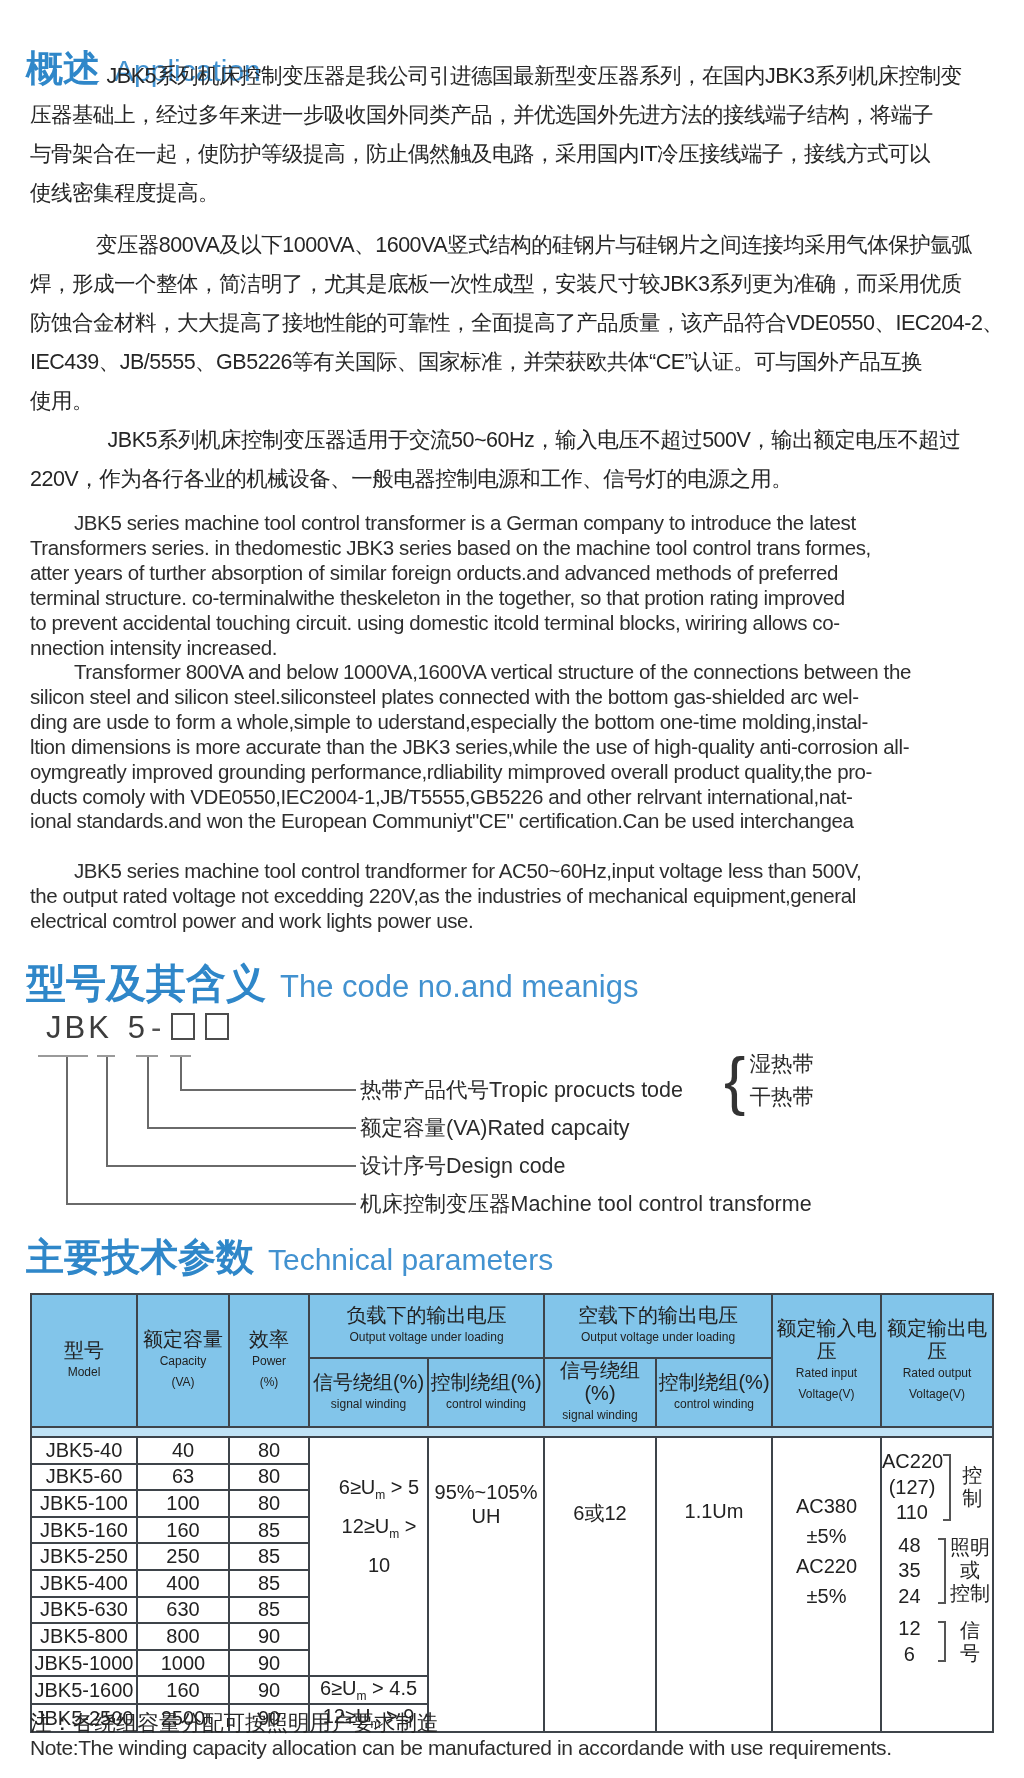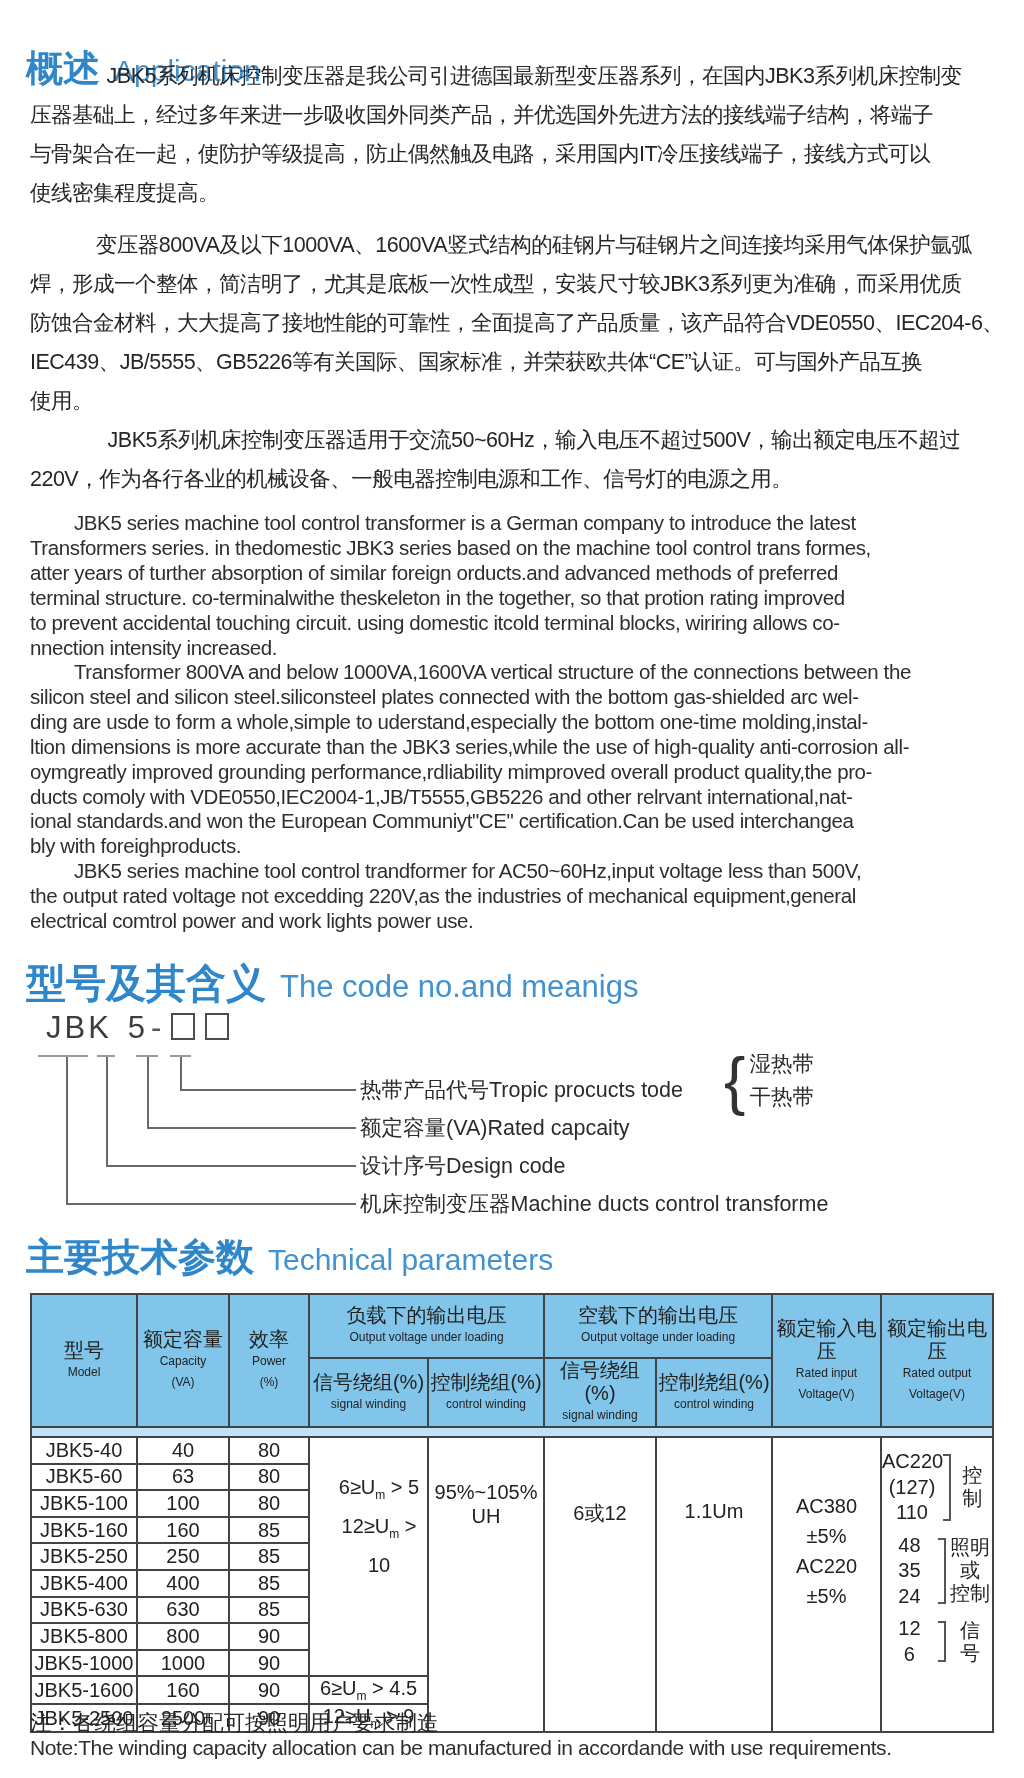--- a/index.html
+++ b/index.html
@@ -88,21 +88,21 @@
 
   <div class="zh-para p1">
     <div class="line">JBK5系列机床控制变压器是我公司引进德国最新型变压器系列，在国内JBK3系列机床控制变</div>
     <div class="line">压器基础上，经过多年来进一步吸收国外同类产品，并优选国外先进方法的接线端子结构，将端子</div>
     <div class="line">与骨架合在一起，使防护等级提高，防止偶然触及电路，采用国内IT冷压接线端子，接线方式可以</div>
     <div class="line">使线密集程度提高。</div>
   </div>
   <div class="zh-para p2">
     <div class="line">变压器800VA及以下1000VA、1600VA竖式结构的硅钢片与硅钢片之间连接均采用气体保护氩弧</div>
     <div class="line">焊，形成一个整体，简洁明了，尤其是底板一次性成型，安装尺寸较JBK3系列更为准确，而采用优质</div>
-    <div class="line">防蚀合金材料，大大提高了接地性能的可靠性，全面提高了产品质量，该产品符合VDE0550、IEC204-6、</div>
+    <div class="line">防蚀合金材料，大大提高了接地性能的可靠性，全面提高了产品质量，该产品符合VDE0550、IEC204-2、</div>
     <div class="line">IEC439、JB/5555、GB5226等有关国际、国家标准，并荣获欧共体“CE”认证。可与国外产品互换</div>
     <div class="line">使用。</div>
   </div>
   <div class="zh-para p3">
     <div class="line">JBK5系列机床控制变压器适用于交流50~60Hz，输入电压不超过500V，输出额定电压不超过</div>
     <div class="line">220V，作为各行各业的机械设备、一般电器控制电源和工作、信号灯的电源之用。</div>
   </div>
 
   <div class="en-para e1">
     <div class="line">JBK5 series machine tool control transformer is a German company to introduce  the latest</div>
@@ -113,21 +113,20 @@
     <div class="line">nnection intensity increased.</div>
   </div>
   <div class="en-para e2">
     <div class="line">Transformer 800VA and below 1000VA,1600VA vertical structure of the connections between the</div>
     <div class="line"> silicon steel and silicon steel.siliconsteel plates connected with the bottom gas-shielded arc wel-</div>
     <div class="line">ding are usde to form a whole,simple to uderstand,especially the bottom one-time molding,instal-</div>
     <div class="line">ltion dimensions is more accurate than the JBK3 series,while the use of high-quality anti-corrosion all-</div>
     <div class="line">oymgreatly improved grounding performance,rdliability mimproved overall product quality,the pro-</div>
     <div class="line">ducts comoly with VDE0550,IEC2004-1,JB/T5555,GB5226 and other relrvant international,nat-</div>
     <div class="line">ional standards.and won the European Communiyt"CE" certification.Can be used interchangea</div>
-    <div class="line">bly with foreighproducts.</div>
   </div>
   <div class="en-para e3">
     <div class="line">JBK5 series machine tool control trandformer for AC50~60Hz,input voltage less than 500V,</div>
     <div class="line">the output rated voltage not excedding 220V,as the industries of mechanical equipment,general</div>
     <div class="line">electrical comtrol power and work lights power use.</div>
   </div>
 
   <div class="sec-title h2">
     <span class="zh">型号及其含义</span>
     <span class="en">The code no.and meanigs</span>
@@ -148,21 +147,21 @@
     <div class="code-label l1">
       <span>热带产品代号</span><span>Tropic procucts tode</span>
     </div>
     <div class="code-label l2">
       <span>额定容量(VA)</span><span>Rated capcaity</span>
     </div>
     <div class="code-label l3">
       <span>设计序号</span><span>Design code</span>
     </div>
     <div class="code-label l4">
-      <span>机床控制变压器</span><span>Machine ducts control transforme</span>
+      <span>机床控制变压器</span><span>Machine tool control transforme</span>
     </div>
     <div class="brace-group">
       <span class="brace">{</span>
       <span class="brace-opts">
         <div>湿热带</div>
         <div>干热带</div>
       </span>
     </div>
   </div>
 

